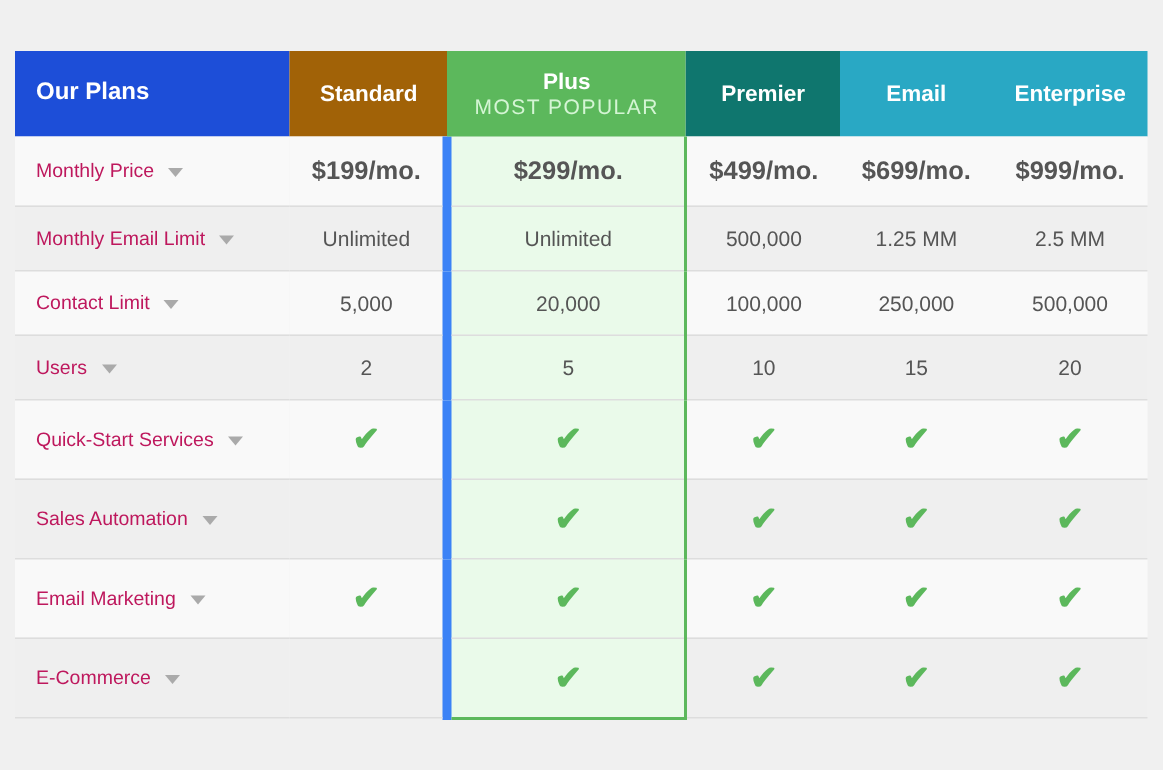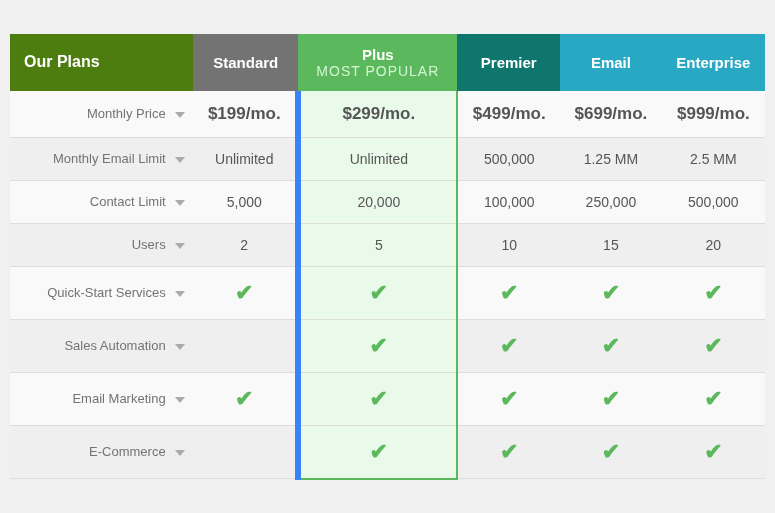--- a/index.html
+++ b/index.html
@@ -19,27 +19,27 @@
       margin: 10px;
     }
     .pricing-table thead tr th {
       padding: 12px 8px;
       text-align: center;
       font-weight: bold;
       font-size: 15px;
       color: white;
     }
     .pricing-table thead tr th.our-plans {
-      background: #4d7c0f;
+      background: #1d4ed8;
       text-align: left;
       padding-left: 14px;
       font-size: 16px;
     }
     .pricing-table thead tr th.standard {
-      background: #737373;
+      background: #a16207;
     }
     .pricing-table thead tr th.plus {
       background: #5cb85c;
       position: relative;
       margin-top: 48px;
     }
     .pricing-table thead tr th.plus .most-popular {
       display: block;
       font-size: 14px;
       font-weight: normal;
@@ -65,23 +65,23 @@
     .pricing-table tbody tr:nth-child(even) {
       background: #efefef;
     }
     .pricing-table tbody td {
       padding: 13px 8px;
       text-align: center;
       font-size: 14px;
       color: #555;
     }
     .pricing-table tbody td.feature-name {
-      text-align: right;
+      text-align: left;
       padding-left: 14px;
-      color: #737373;
+      color: #be185d;
       font-size: 13px;
     }
     .pricing-table tbody td.price {
       font-weight: bold;
       color: #555;
       font-size: 17px;
     }
     .pricing-table tbody td.plus-col {
       background: #eafaea;
       border-left: 6px solid #3b82f6;

